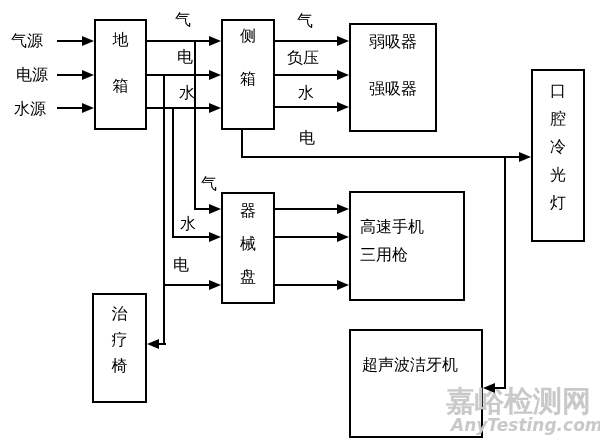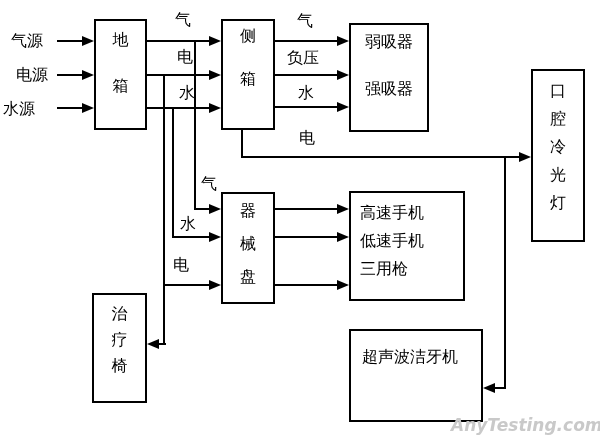--- a/index.html
+++ b/index.html
@@ -33,80 +33,80 @@
     color:var(--wm,#c9c9c9);line-height:18px;white-space:nowrap;
   }
 </style>
 </head>
 <body>
 
 <div class="canvas" id="canvas" style="--line: #000000; --txt: #000000; --wm: #c9c9c9; --bg: #ffffff;">
 
   <div class="lbl" style="left:11px;top:32px">气源</div>
   <div class="lbl" style="left:16px;top:66px">电源</div>
-  <div class="lbl" style="left:3px;top:100px">水源</div>
+  <div class="lbl" style="left:14px;top:100px">水源</div>
 
   <div class="box vbox" style="left:94px;top:19px;width:53px;height:111px;padding-top:9px;gap:26px">
     <span>地</span>
     <span>箱</span>
   </div>
 
   <div class="box vbox" style="left:221px;top:19px;width:54px;height:111px;padding-top:5px;gap:23px">
     <span>侧</span>
     <span>箱</span>
   </div>
 
-  <div class="box vbox" style="left:349px;top:23px;width:80px;height:109px;padding-top:7px;gap:27px">
+  <div class="box vbox" style="left:349px;top:23px;width:88px;height:109px;padding-top:7px;gap:27px">
     <div>弱吸器</div>
     <div>强吸器</div>
   </div>
 
   <div class="box vbox" style="left:531px;top:69px;width:54px;height:173px;padding-top:10px;gap:8px">
     <span>口</span>
     <span>腔</span>
     <span>冷</span>
     <span>光</span>
     <span>灯</span>
   </div>
 
   <div class="box vbox" style="left:221px;top:192px;width:54px;height:112px;padding-top:7px;gap:13px">
     <span>器</span>
     <span>械</span>
     <span>盘</span>
   </div>
 
-  <div class="box hbox" style="left:349px;top:191px;width:116px;height:110px;padding:10px 0 0 9px;gap:8px">
+  <div class="box hbox" style="left:349px;top:191px;width:116px;height:110px;padding:24px 0 0 9px;gap:8px">
     <div>高速手机</div>
-    <div>低速手机</div>
     <div>三用枪</div>
   </div>
 
   <div class="box vbox" style="left:92px;top:293px;width:55px;height:110px;padding-top:9px;gap:6px">
     <span>治</span>
     <span>疗</span>
     <span>椅</span>
   </div>
 
-  <div class="box hbox" style="left:349px;top:329px;width:134px;height:93px;padding:16px 0 0 11px;gap:3px">
+  <div class="box hbox" style="left:349px;top:329px;width:134px;height:109px;padding:24px 0 0 11px;gap:3px">
     <div>超声波洁牙机</div>
   </div>
 
   <div class="lbl" style="left:175px;top:11px">气</div>
   <div class="lbl" style="left:177px;top:48px">电</div>
   <div class="lbl" style="left:179px;top:84px">水</div>
 
   <div class="lbl" style="left:297px;top:12px">气</div>
   <div class="lbl" style="left:287px;top:49px">负压</div>
   <div class="lbl" style="left:298px;top:84px">水</div>
   <div class="lbl" style="left:299px;top:129px">电</div>
 
   <div class="lbl" style="left:201px;top:175px">气</div>
   <div class="lbl" style="left:180px;top:215px">水</div>
   <div class="lbl" style="left:173px;top:256px">电</div>
 
+  <div class="wm-cn">嘉峪检测网</div>
   <div class="wm-en">AnyTesting.com</div>
 
 <div class="hline" style="left: 57px; top: 40px; width: 26px;"></div>
     <div class="hline" style="left: 57px; top: 74px; width: 26px;"></div>
     <div class="hline" style="left: 57px; top: 107px; width: 26px;"></div>
     <div class="ah r" style="left: 82px; top: 36px;"></div>
     <div class="ah r" style="left: 82px; top: 70px;"></div>
     <div class="ah r" style="left: 82px; top: 103px;"></div>
     <div class="hline" style="left: 147px; top: 40px; width: 62px;"></div>
     <div class="hline" style="left: 147px; top: 74px; width: 62px;"></div>

